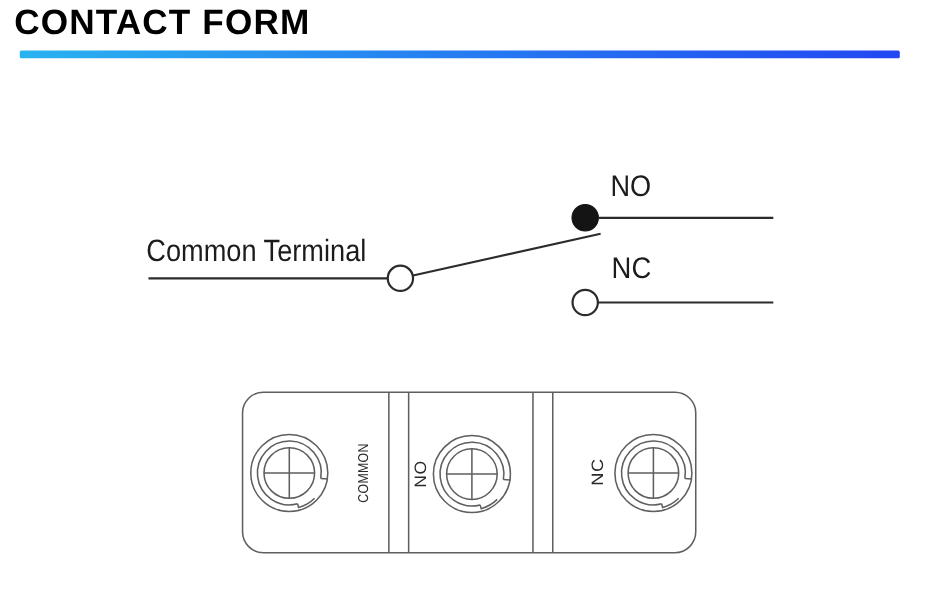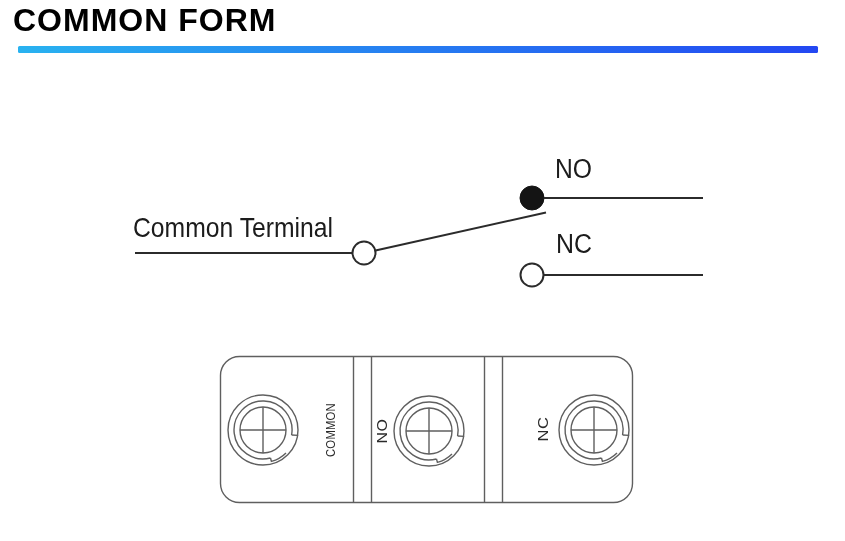--- a/index.html
+++ b/index.html
@@ -40,21 +40,21 @@
   .schem-line{stroke:#2b2b2b;stroke-width:2;fill:none;}
   .schem-text{fill:#1c1c1c;font-size:28px;}
   .schem-text-sm{fill:#1c1c1c;font-size:27px;}
   .blk{stroke:#5f5f5f;stroke-width:1.4;fill:none;}
   .blk-text{fill:#2a2a2a;font-size:13px;letter-spacing:0.3px;}
   .blk-text-lg{fill:#2a2a2a;font-size:15px;letter-spacing:0.5px;}
 </style>
 </head>
 <body>
 
-<h1 class="page-title">COMMON FORM</h1>
+<h1 class="page-title">CONTACT FORM</h1>
 <div class="title-bar"></div>
 
 <svg class="diagram-svg" viewBox="0 0 845 541">
 
   <defs>
     <g id="screw-head">
       <circle cx="0" cy="0" r="35"></circle>
       <path d="M 28.6 5 A 29 29 0 1 0 7.5 28"></path>
       <path d="M 28.6 5 L 35.2 5.4"></path>
       <path d="M 7.5 28 L 8.4 31.4 A 32.5 32.5 0 0 0 23 23"></path>

